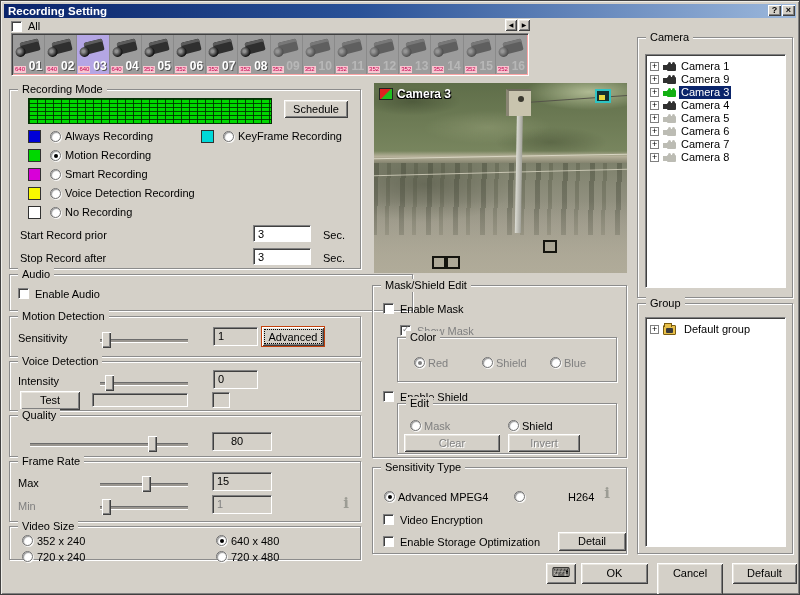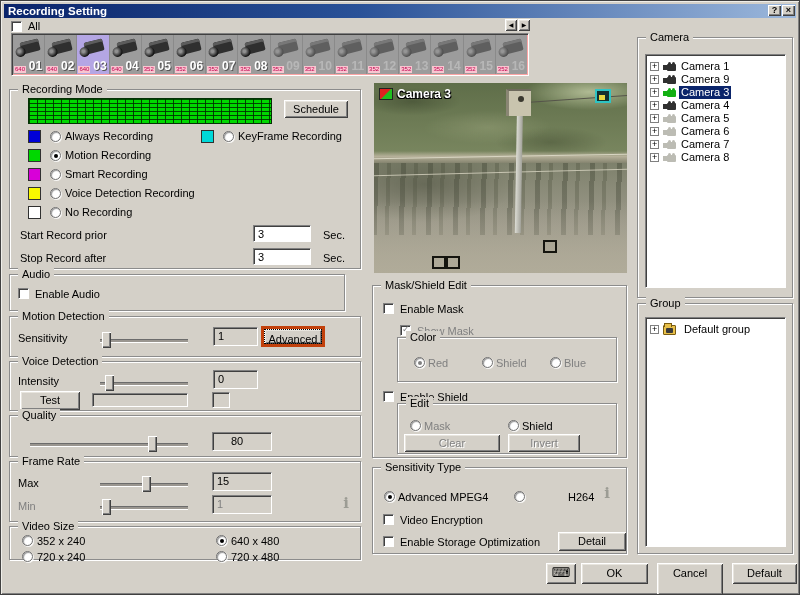--- a/index.html
+++ b/index.html
@@ -241,34 +241,34 @@
 
     <span class="lbl" style="left:10px;top:139px;">Start Record prior</span>
     <div class="sunk ebox a" style="left:243px;top:135px;width:58px;height:17px;"><span>3</span></div>
     <span class="lbl" style="left:313px;top:139px;">Sec.</span>
 
     <span class="lbl" style="left:10px;top:162px;">Stop Record after</span>
     <div class="sunk ebox a" style="left:243px;top:158px;width:58px;height:17px;"><span>3</span></div>
     <span class="lbl" style="left:313px;top:162px;">Sec.</span>
   </div>
 
-  <div class="g" style="left:8px;top:273px;width:336px;height:37px;">
+  <div class="g" style="left:8px;top:273px;width:404px;height:37px;">
     <span class="cap">Audio</span>
     <span class="cb" style="left:8px;top:13px;"></span>
     <span class="lbl" style="left:25px;top:13px;">Enable Audio</span>
   </div>
 
   <div class="g" style="left:8px;top:315px;width:352px;height:41px;">
     <span class="cap">Motion Detection</span>
     <span class="lbl" style="left:8px;top:15px;">Sensitivity</span>
     <div class="track" style="left:90px;top:22px;width:88px;">
         <div class="th" style="left:2px;"></div>
       </div>
     <div class="sunk vbox a" style="left:203px;top:10px;width:45px;height:19px;"><span>1</span></div>
-    <div class="btn a focusdot" style="left:251px;top:9px;width:64px;height:21px;line-height:21px;border:3px solid #c2410c;"><span>Advanced</span></div>
+    <div class="btn a focusdot" style="left:251px;top:9px;width:64px;height:21px;line-height:21px;border:1px solid #c2410c;"><span>Advanced</span></div>
   </div>
 
   <div class="g" style="left:8px;top:360px;width:352px;height:50px;">
     <span class="cap">Voice Detection</span>
     <span class="lbl" style="left:8px;top:13px;">Intensity</span>
     <div class="track" style="left:90px;top:20px;width:88px;">
         <div class="th" style="left:5px;"></div>
       </div>
     <div class="sunk vbox a" style="left:203px;top:8px;width:45px;height:19px;"><span>0</span></div>
     <div class="btn a" style="left:10px;top:29px;width:60px;height:19px;line-height:19px;"><span>Test</span></div>

